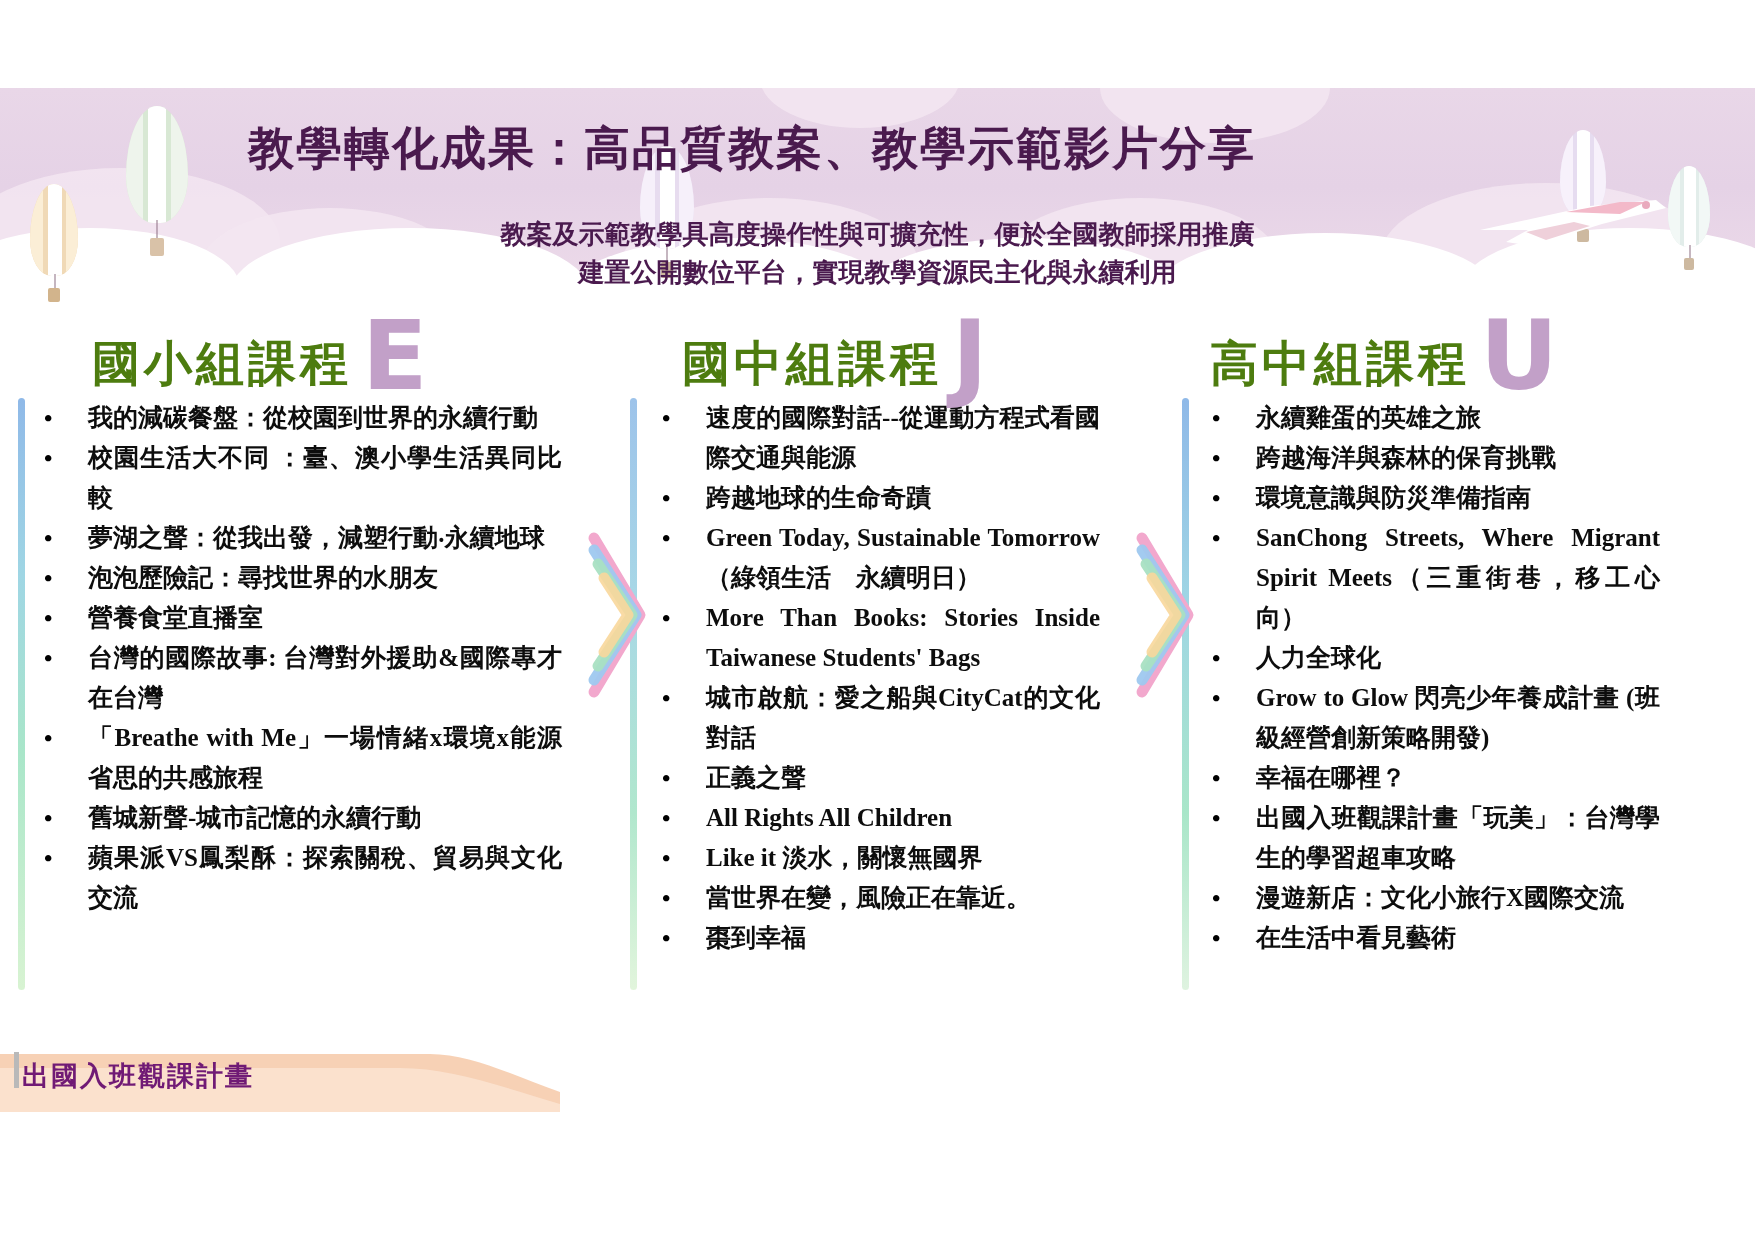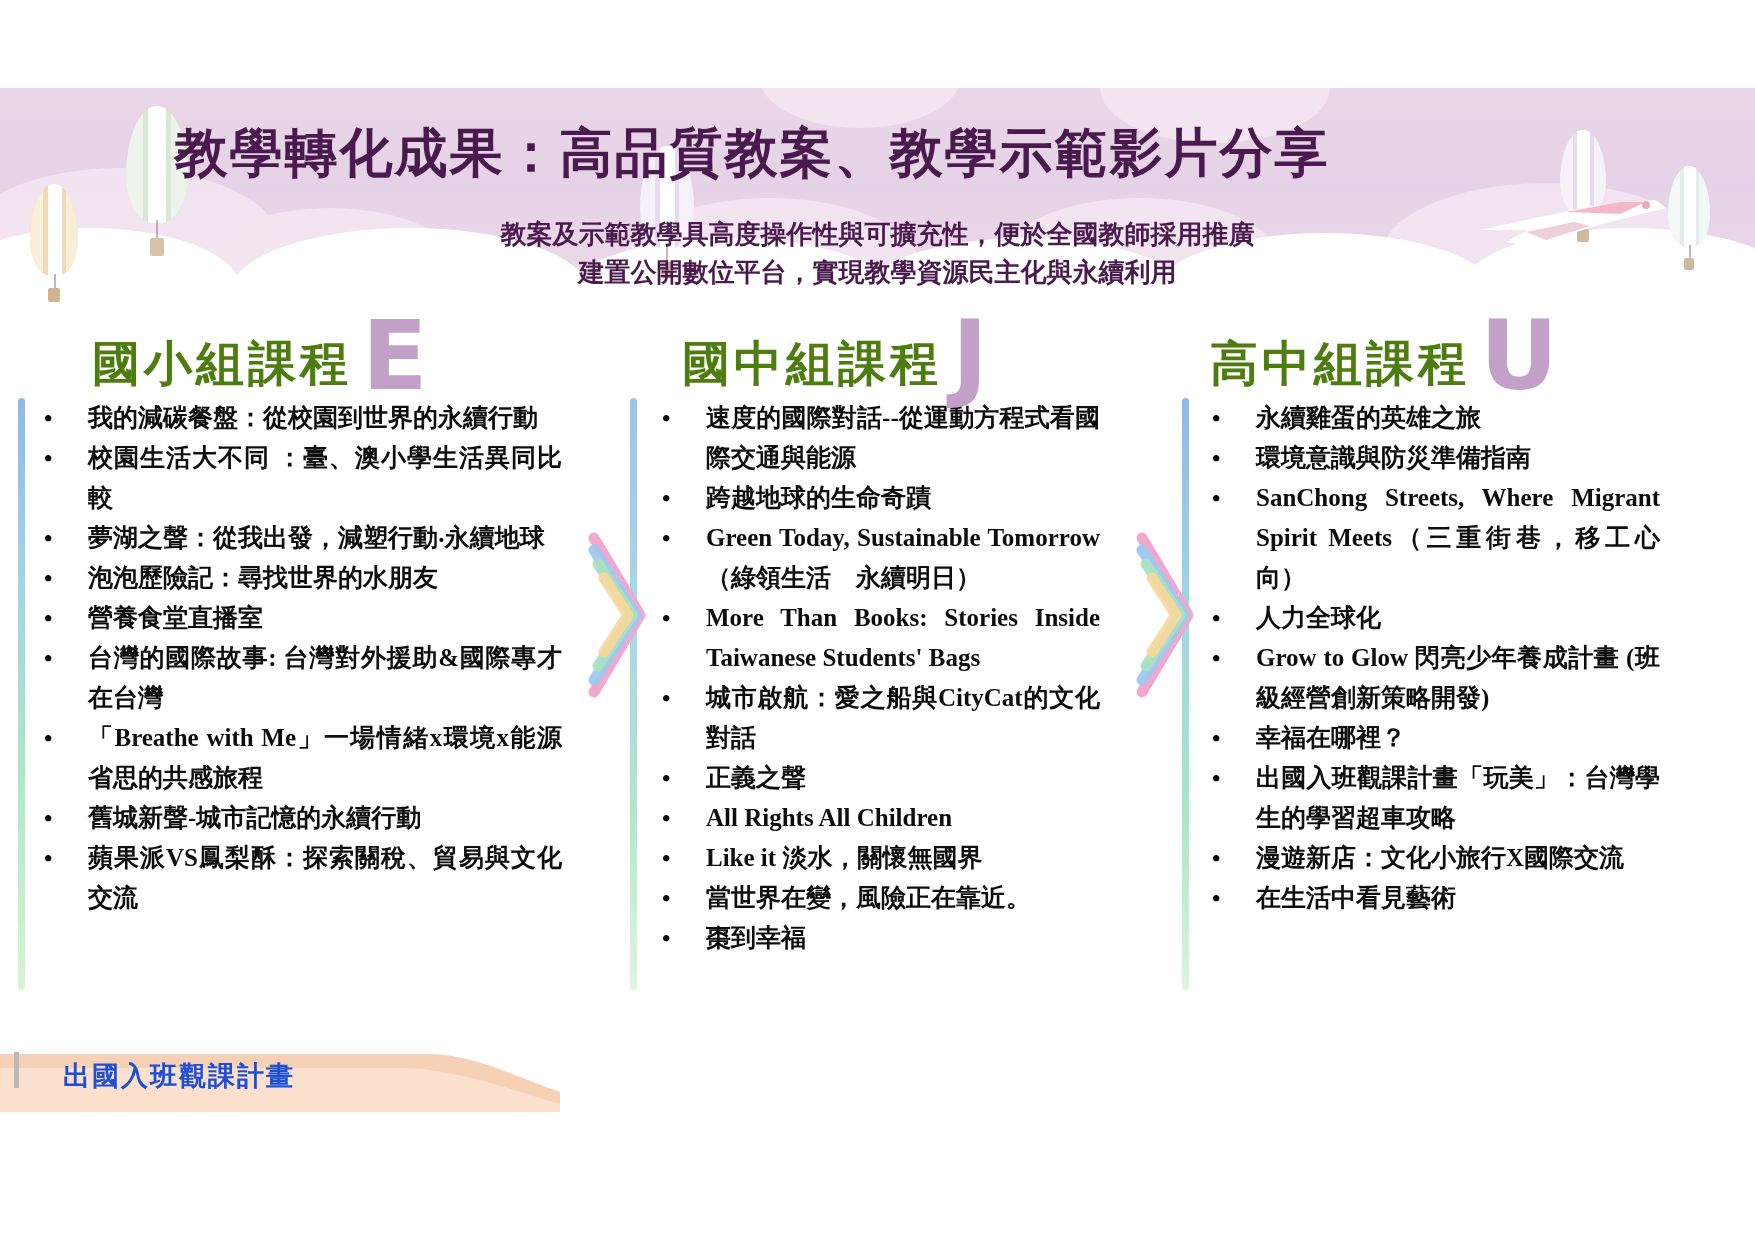--- a/index.html
+++ b/index.html
@@ -90,21 +90,21 @@
 
   
   .main-title {
     position: absolute;
     left: 0;
     top: 118px;
     width: 1504px;
     text-align: center;
     font-family: "DejaVu Sans", "Liberation Sans", sans-serif;
     font-weight: bold;
-    font-size: 53px;
+    font-size: 46px;
     letter-spacing: 2px;
     color: #4a1a4e;
     white-space: nowrap;
     z-index: 6;
   }
   .subtitle {
     position: absolute;
     left: 0;
     top: 215px;
     width: 1755px;
@@ -226,24 +226,23 @@
     width: 560px; height: 60px;
   }
   .footer-text {
     position: absolute;
     left: 22px;
     top: 1058px;
     font-family: Liberation Sans, sans-serif;
     font-weight: bold;
     font-size: 27px;
     letter-spacing: 2px;
-    color: #1d4ed8;
+    color: #701a75;
     z-index: 5;
     white-space: nowrap;
-    margin-left: 41px;
   }
   .footer-bar {
     position: absolute;
     left: 14px;
     top: 1052px;
     width: 5px;
     height: 36px;
     background: #b9b9b9;
     z-index: 5;
   }
@@ -404,20 +403,21 @@
       <li>All Rights All Children</li>
       <li>Like it 淡水，關懷無國界</li>
       <li>當世界在變，風險正在靠近。</li>
       <li>棗到幸福</li>
     </ul>
   </div>
 
   <div class="col-body" id="col-u-body">
     <ul>
       <li>永續雞蛋的英雄之旅</li>
+      <li>跨越海洋與森林的保育挑戰</li>
       <li>環境意識與防災準備指南</li>
       <li>SanChong Streets, Where Migrant Spirit Meets（三重街巷，移工心向）</li>
       <li>人力全球化</li>
       <li>Grow to Glow 閃亮少年養成計畫 (班級經營創新策略開發)</li>
       <li>幸福在哪裡？</li>
       <li>出國入班觀課計畫「玩美」：台灣學生的學習超車攻略</li>
       <li>漫遊新店：文化小旅行X國際交流</li>
       <li>在生活中看見藝術</li>
     </ul>
   </div>

